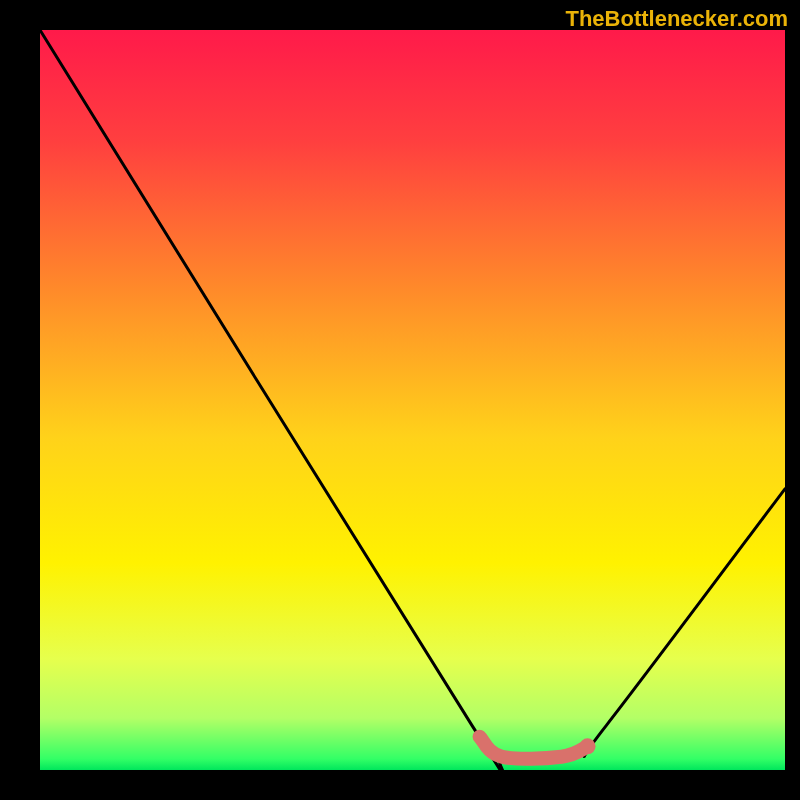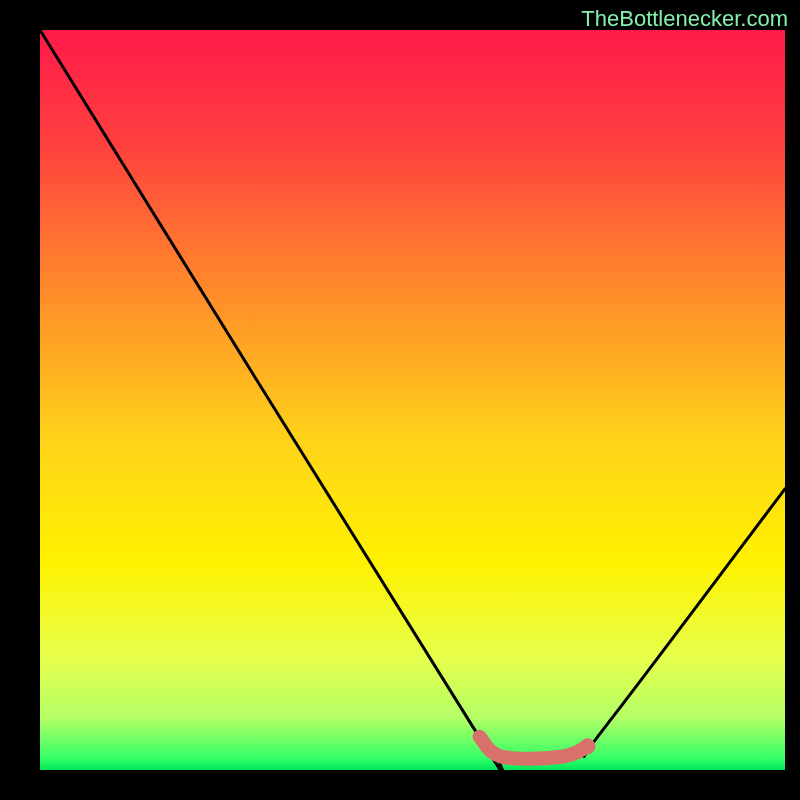--- a/index.html
+++ b/index.html
@@ -15,23 +15,23 @@
     position: absolute;
     top: 0;
     left: 0;
     width: 800px;
     height: 800px;
   }
   .attribution {
     position: absolute;
     top: 6px;
     right: 12px;
-    color: #86efac;
+    color: #eab308;
     font-size: 22px;
-    font-weight: 400;
+    font-weight: 700;
     z-index: 10;
   }
   svg {
     display: block;
   }
 </style>
 </head>
 <body>
 
 <div class="chart-container">

